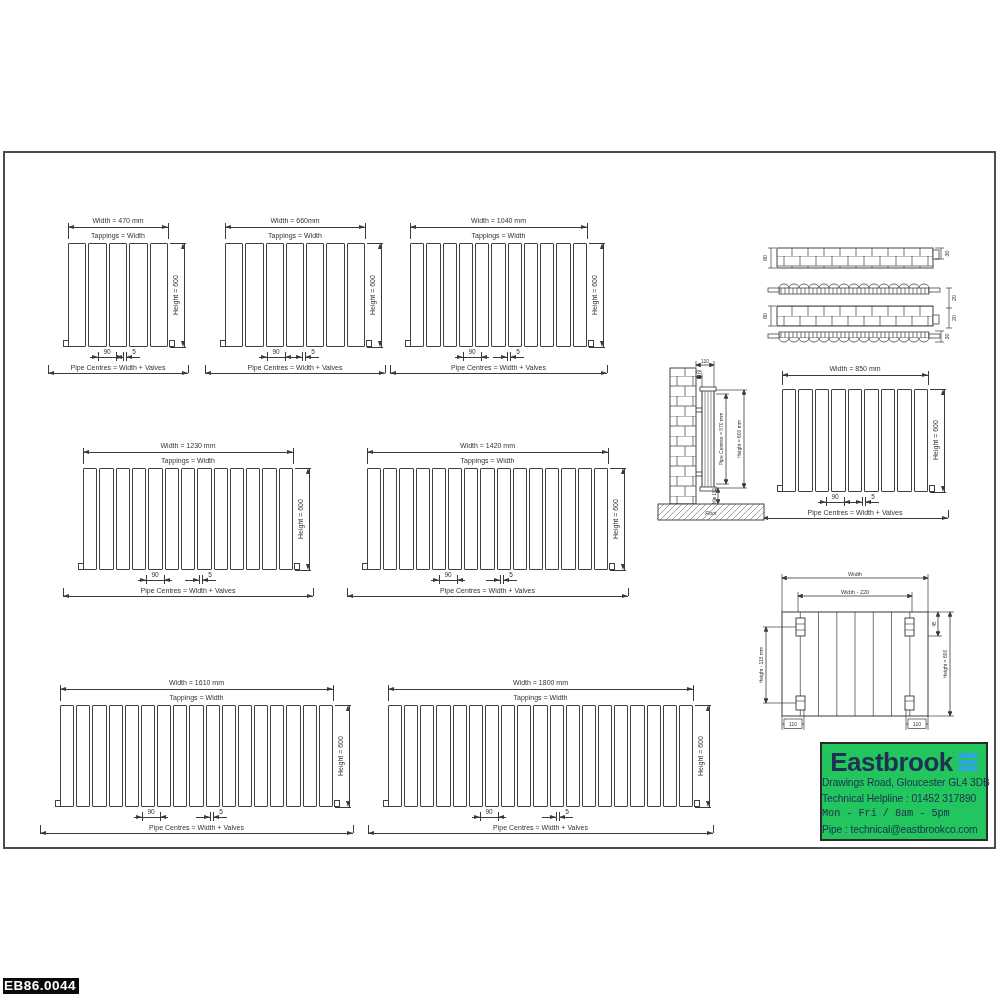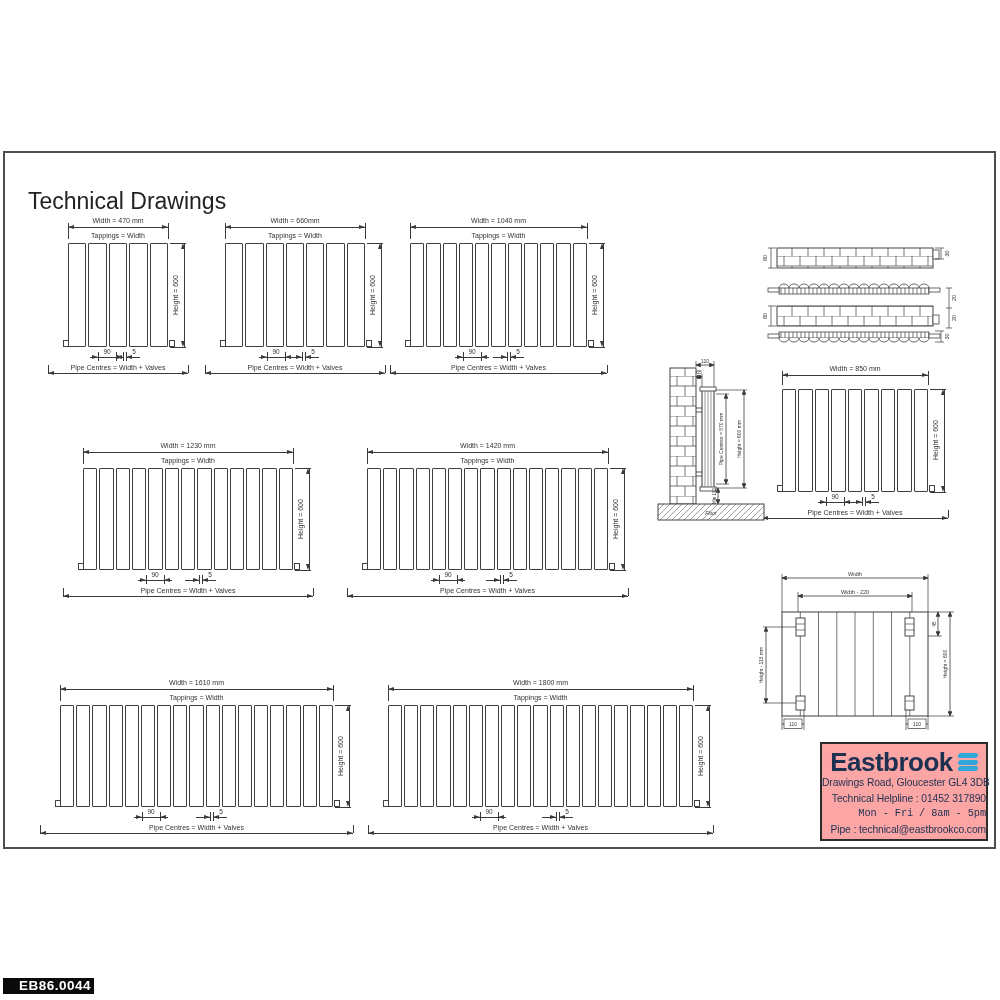--- a/index.html
+++ b/index.html
@@ -17,38 +17,37 @@
        text-align:center;white-space:nowrap;line-height:8px;width:9px;}
   .aL{position:absolute;width:0;height:0;border-top:2.5px solid transparent;border-bottom:2.5px solid transparent;border-right:6px solid #3a3a3a;}
   .aR{position:absolute;width:0;height:0;border-top:2.5px solid transparent;border-bottom:2.5px solid transparent;border-left:6px solid #3a3a3a;}
   .aU{position:absolute;width:0;height:0;border-left:2.5px solid transparent;border-right:2.5px solid transparent;border-bottom:6px solid #3a3a3a;}
   .aD{position:absolute;width:0;height:0;border-left:2.5px solid transparent;border-right:2.5px solid transparent;border-top:6px solid #3a3a3a;}
   .rad-body{position:absolute;display:flex;gap:2px;}
   .rp{flex:1;border:1px solid #3f3f3f;background:#fff;border-radius:1px;}
   .stub{position:absolute;border:1px solid #3f3f3f;background:#fff;}
   .dwg-svg{position:absolute;}
   .dwg-svg text{font-family:"Liberation Sans",sans-serif;fill:#333;}
-  .eb-box{position:absolute;left:820px;top:742px;width:164px;height:95px;border:2px solid #2b2b2b;background:#fca5a5;
-          text-align:right;color:#1d3050;}
+  .eb-box{position:absolute;left:820px;top:742px;width:164px;height:95px;border:2px solid #2b2b2b;background:#22c55e;
+          text-align:left;color:#1d3050;}
   .eb-logo-row{display:flex;align-items:center;justify-content:center;gap:5px;margin-top:5px;}
   .eb-logo{font-size:26px;font-weight:800;color:#1e3150;letter-spacing:-0.5px;line-height:26px;}
   .eb-icon{display:flex;flex-direction:column;gap:2px;}
   .eb-icon span{display:block;width:20px;height:4.5px;border-radius:2.5px;transform:skewX(-10deg);}
   .eb-line{font-size:10.3px;line-height:15.5px;font-weight:500;letter-spacing:-0.1px;white-space:nowrap;}
   .doc-code{position:absolute;left:3px;top:978px;background:#0a0a0a;color:#fff;font-size:13.5px;
-            font-weight:700;padding:0 3px 1px 16px;letter-spacing:0.5px;}
+            font-weight:700;padding:0 3px 1px 1px;letter-spacing:0.5px;}
 </style>
 </head>
 <body>
 
 <div class="page">
 
   <div class="frame"></div>
 
-  <h2 class="subtitle">Technical Drawings</h2>
 
   <div id="fv-layer">
       <div class="lb" style="left: 53px; top: 217px; width: 130px;">Width = 470 mm</div>
       <div class="hl" style="left: 68px; top: 227px; width: 100px;"></div>
       <div class="vl" style="left: 68px; top: 223px; height: 16px;"></div>
       <div class="vl" style="left: 168px; top: 223px; height: 16px;"></div>
       <div class="aL" style="left: 68px; top: 225px;"></div>
       <div class="aR" style="left: 162px; top: 225px;"></div>
       <div class="lb" style="left: 53px; top: 232px; width: 130px;">Tappings = Width</div>
       <div class="rad-body" style="left: 68px; top: 243px; width: 100px; height: 104px;">

